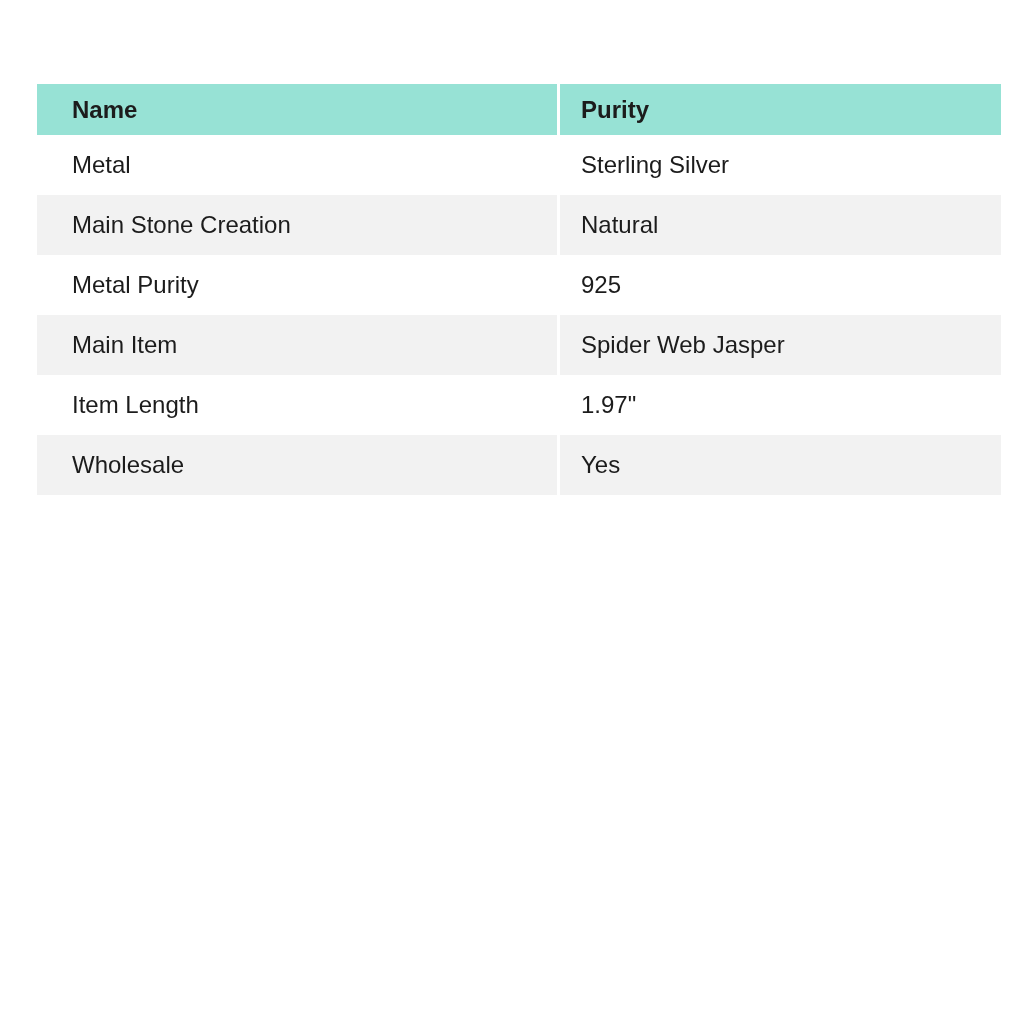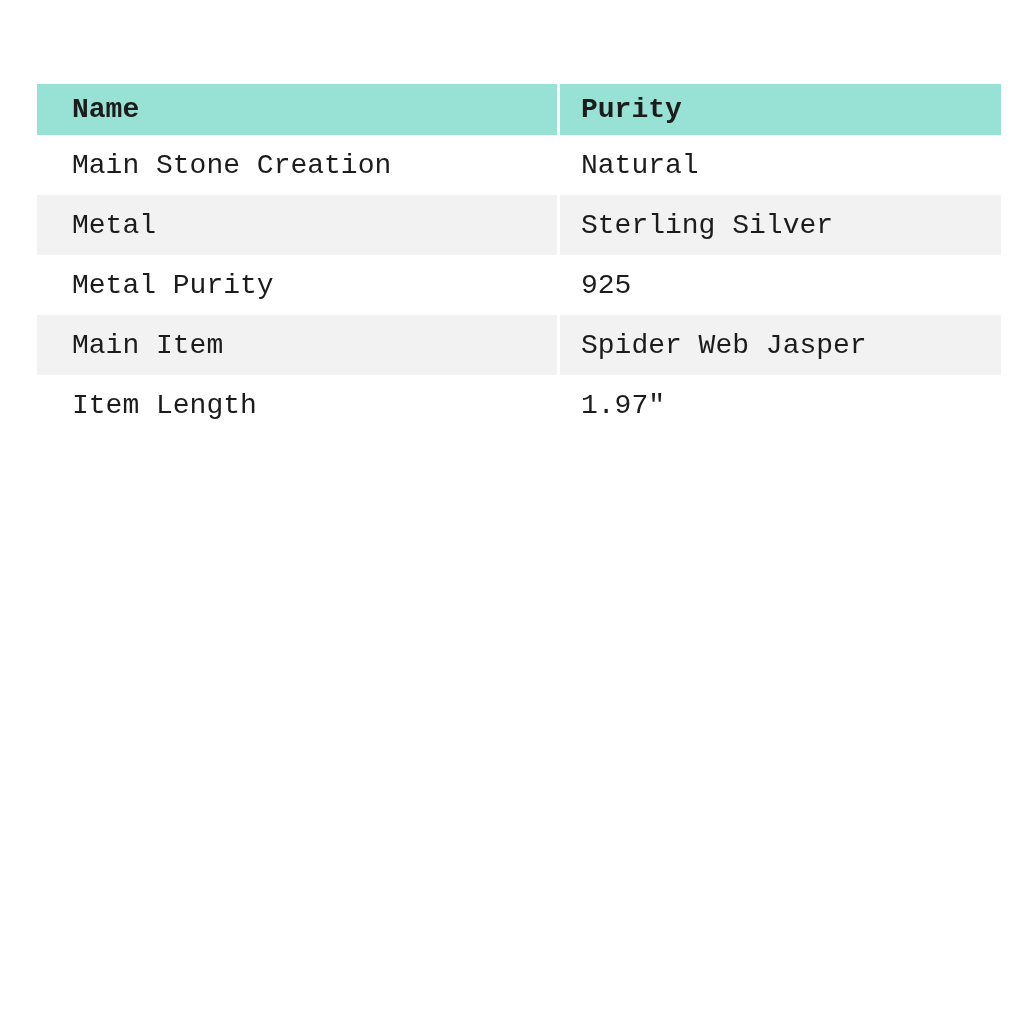--- a/index.html
+++ b/index.html
@@ -13,22 +13,22 @@
   .table-wrap {
     position: absolute;
     left: 37px;
     top: 84px;
     width: 964px;
   }
   table.attr-table {
     border-collapse: collapse;
     width: 100%;
     table-layout: fixed;
-    font-family: Liberation Mono, monospace;
-    font-size: 28px;
+    font-family: Liberation Sans, sans-serif;
+    font-size: 24px;
     color: var(--text-color, #1c1c1c);
   }
   table.attr-table th {
     background: var(--header-bg, #97e2d5);
     height: 49px;
     text-align: left;
     font-weight: 600;
     vertical-align: middle;
   }
   table.attr-table td {
@@ -56,41 +56,45 @@
 <div class="table-wrap">
   <table class="attr-table">
     <thead>
       <tr>
         <th>Name</th>
         <th>Purity</th>
       </tr>
     </thead>
     <tbody id="attr-tbody">
   <tr>
-    <td>Main Stone Creation</td>
-    <td>Natural</td>
+    <td>Metal</td>
+    <td>Sterling Silver</td>
   </tr>
 
   <tr>
-    <td>Metal</td>
-    <td>Sterling Silver</td>
+    <td>Main Stone Creation</td>
+    <td>Natural</td>
   </tr>
 
   <tr>
     <td>Metal Purity</td>
     <td>925</td>
   </tr>
 
   <tr>
     <td>Main Item</td>
     <td>Spider Web Jasper</td>
   </tr>
 
 
   <tr>
     <td>Item Length</td>
     <td>1.97"</td>
   </tr>
 
 
+  <tr>
+    <td>Wholesale</td>
+    <td>Yes</td>
+  </tr>
 </tbody>
   </table>
 </div>
 
 </body></html>

